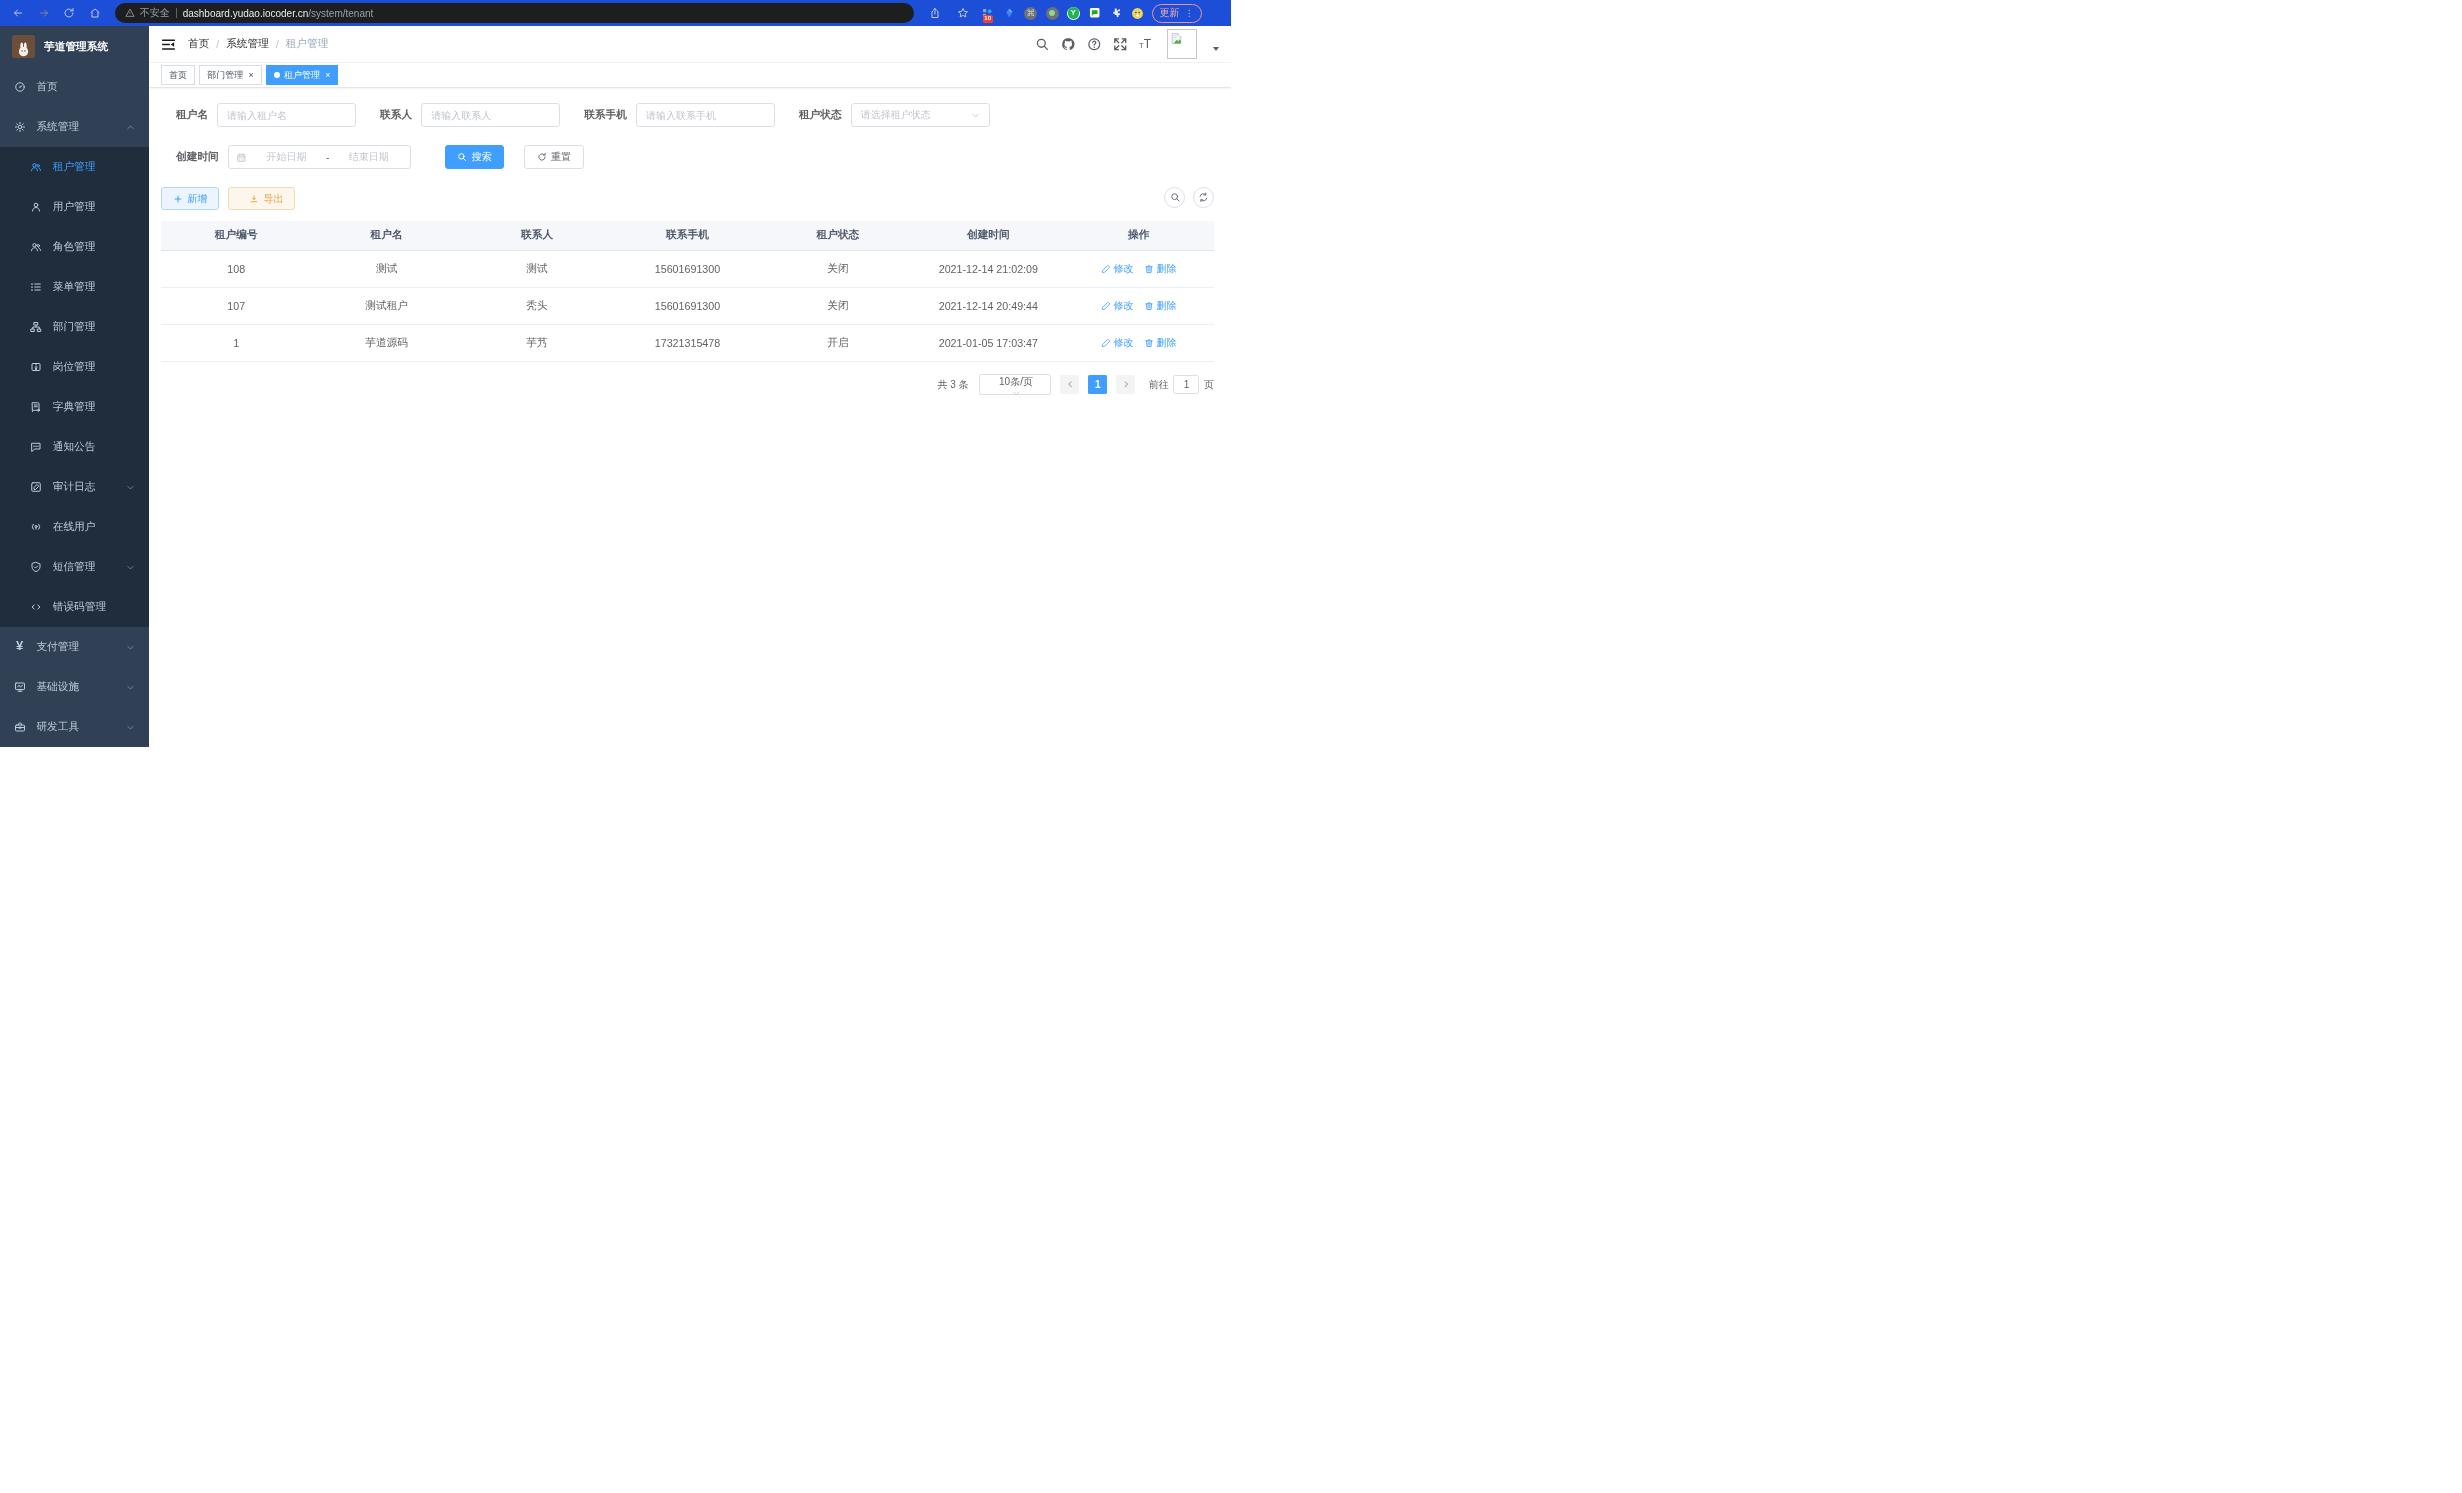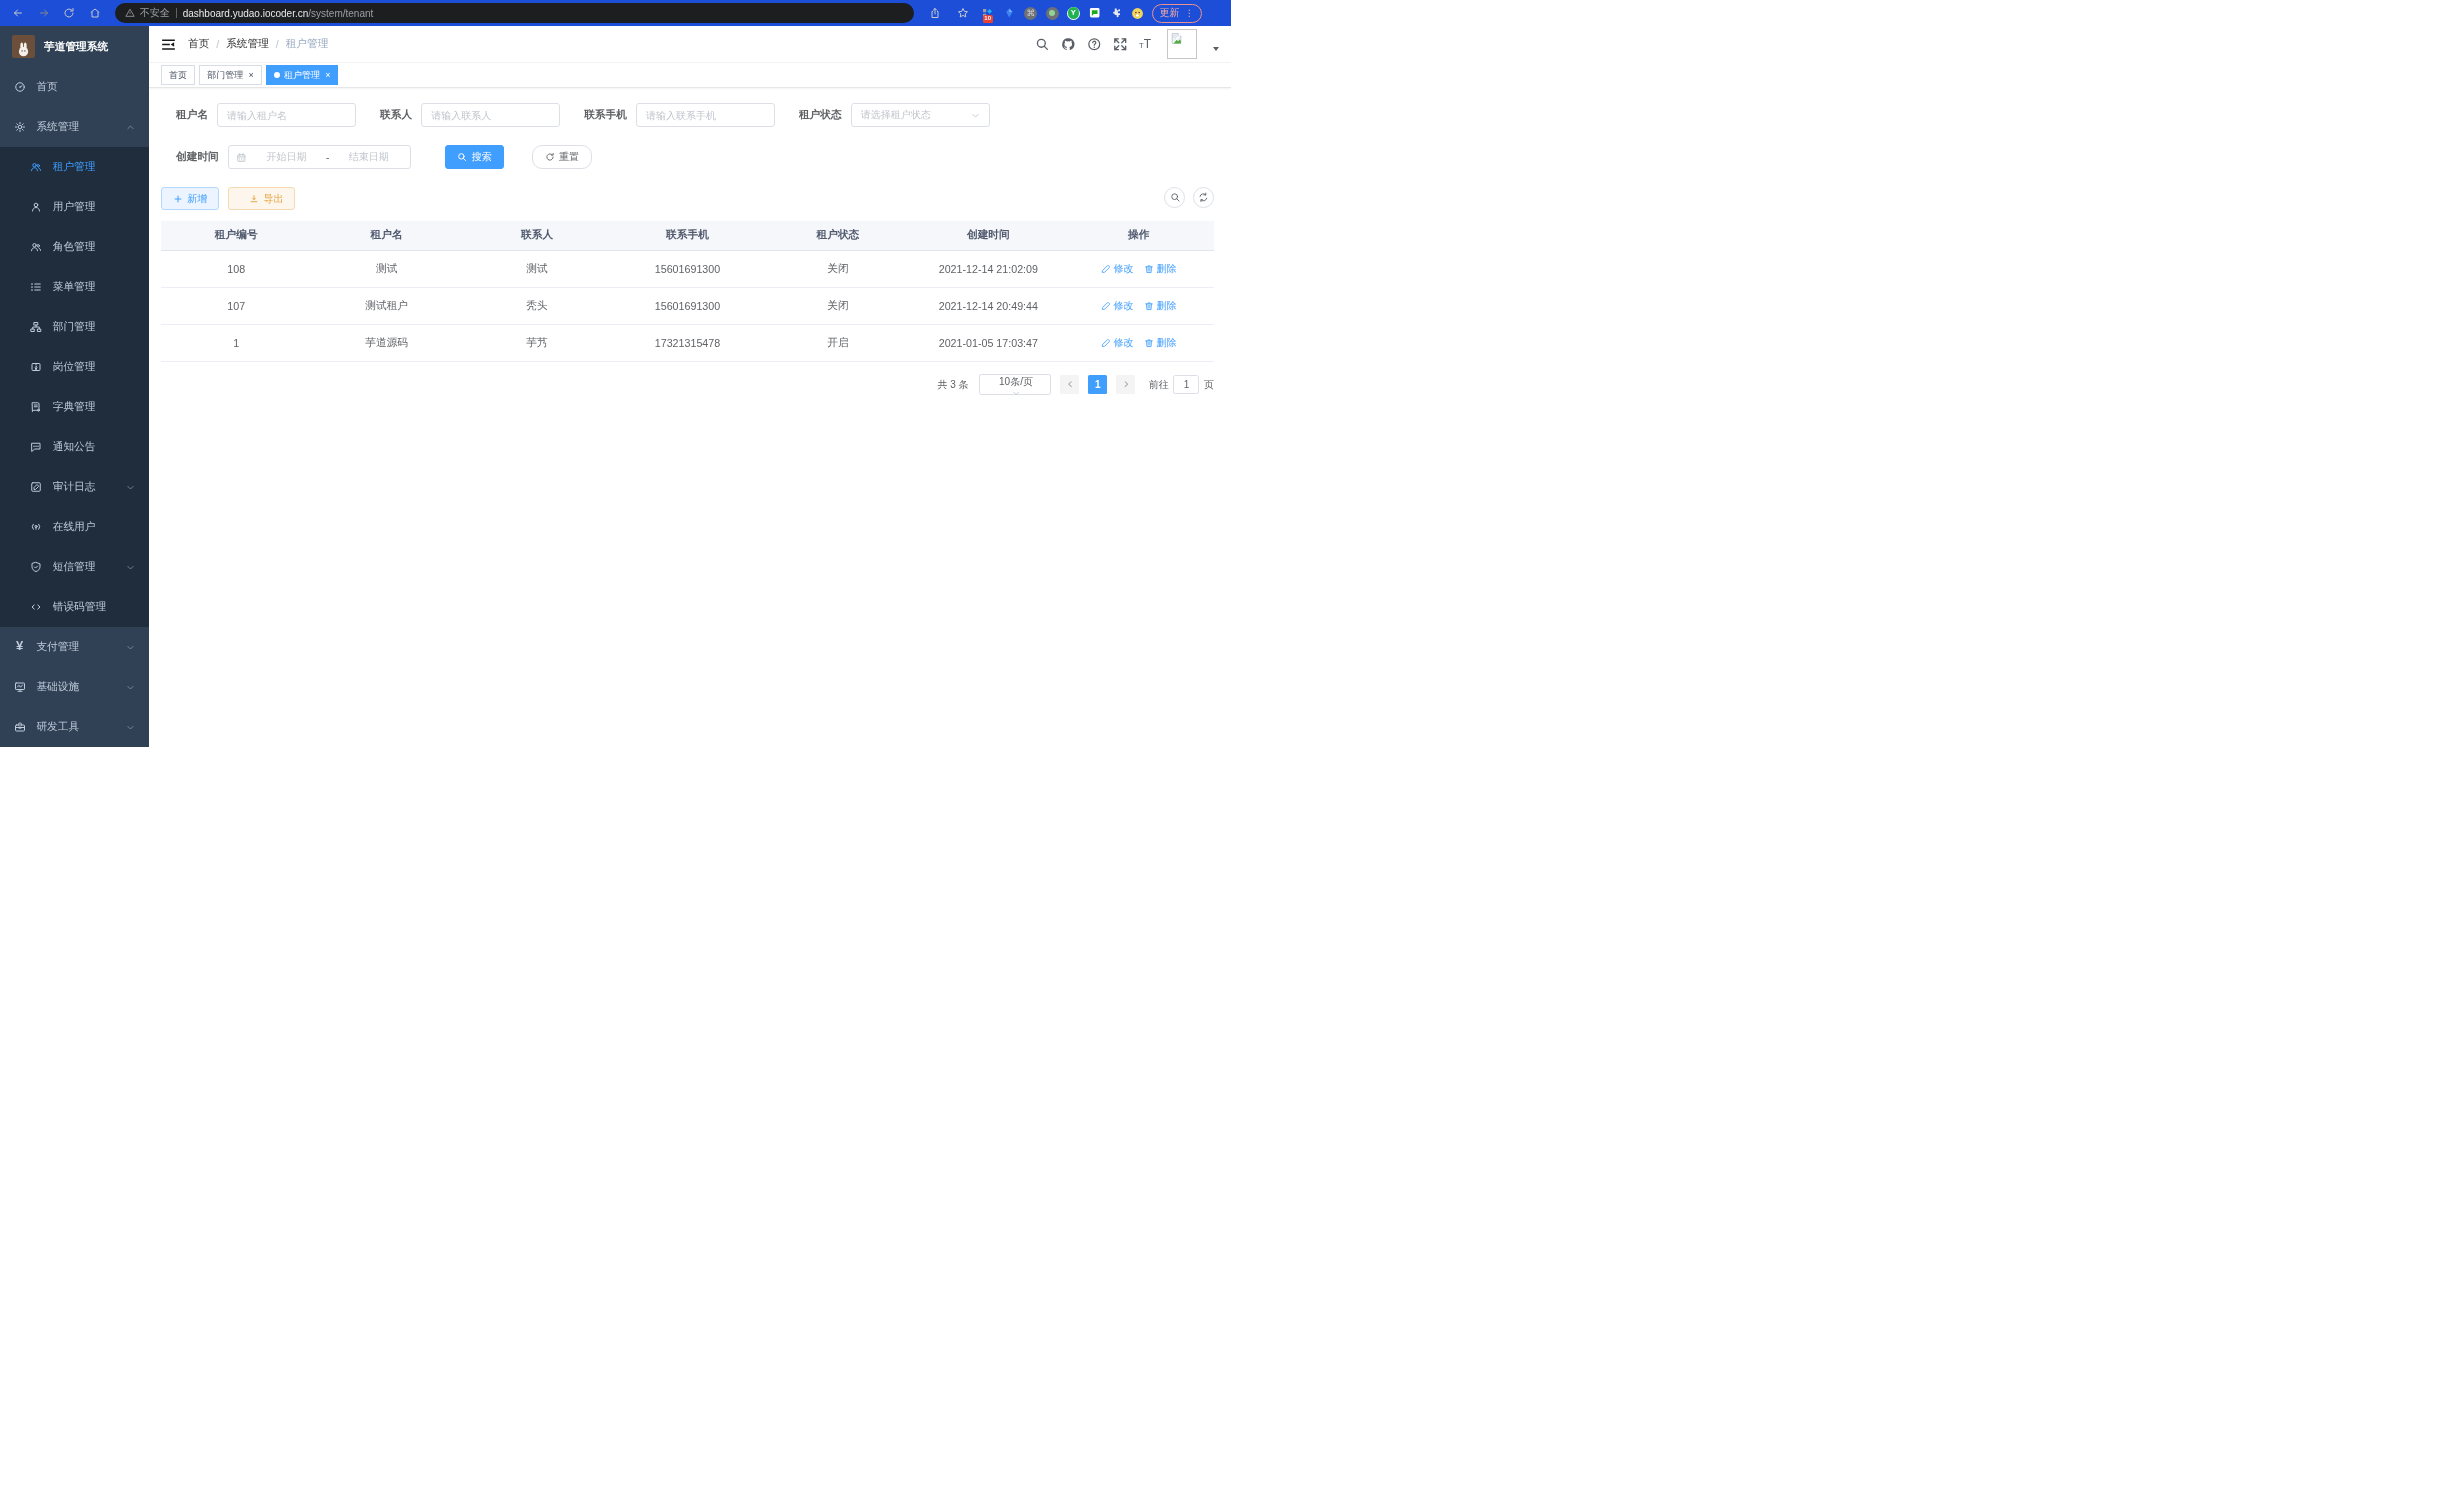--- a/index.html
+++ b/index.html
@@ -91,21 +91,21 @@
     padding:0 7.6px; gap:6px; font-size:10px; color:#c0c4cc; background:#fff; }
   .daterange .cal { width:10.7px; height:10.7px; color:#c0c4cc; flex:0 0 auto; }
   .daterange .cal svg { width:100%; height:100%; }
   .daterange .dsep { color:#606266; }
   .daterange span.ph { flex:1; text-align:center; }
   .btn { height:24px; border-radius:3px; font-size:10px; display:inline-flex; align-items:center; gap:4.6px; padding:0 11.4px;
     cursor:pointer; border:0.8px solid #dcdfe6; background:#fff; color:#606266; font-family:inherit; }
   .btn svg { width:10px; height:10px; }
   .btn.primary { background:#409EFF; border-color:#409EFF; color:#fff; }
   .btn.search { margin-left:10px; }
-  .btn.reset { margin-left:28px;border-radius:10px; }
+  .btn.reset { margin-left:20px; }
 
   
   .toolbar { display:flex; align-items:flex-start; margin-bottom:10.7px; }
   .btn.mini { height:23px; padding:0 10.7px; font-size:10px; }
   .btn.plain-primary { background:#ecf5ff; border-color:#b3d8ff; color:#409EFF; }
   .btn.plain-warning { background:#fdf6ec; border-color:#f5dab1; color:#E6A23C; margin-left:9px;padding-left:20px; }
   .tool-right { margin-left:auto; display:flex; gap:7.6px; }
   .circ { width:21px; height:21px; border-radius:50%; border:0.8px solid #dcdfe6; background:#fff; color:#5a5e66;
     display:flex; align-items:center; justify-content:center; cursor:pointer; }
   .circ svg { width:10.7px; height:10.7px; }

